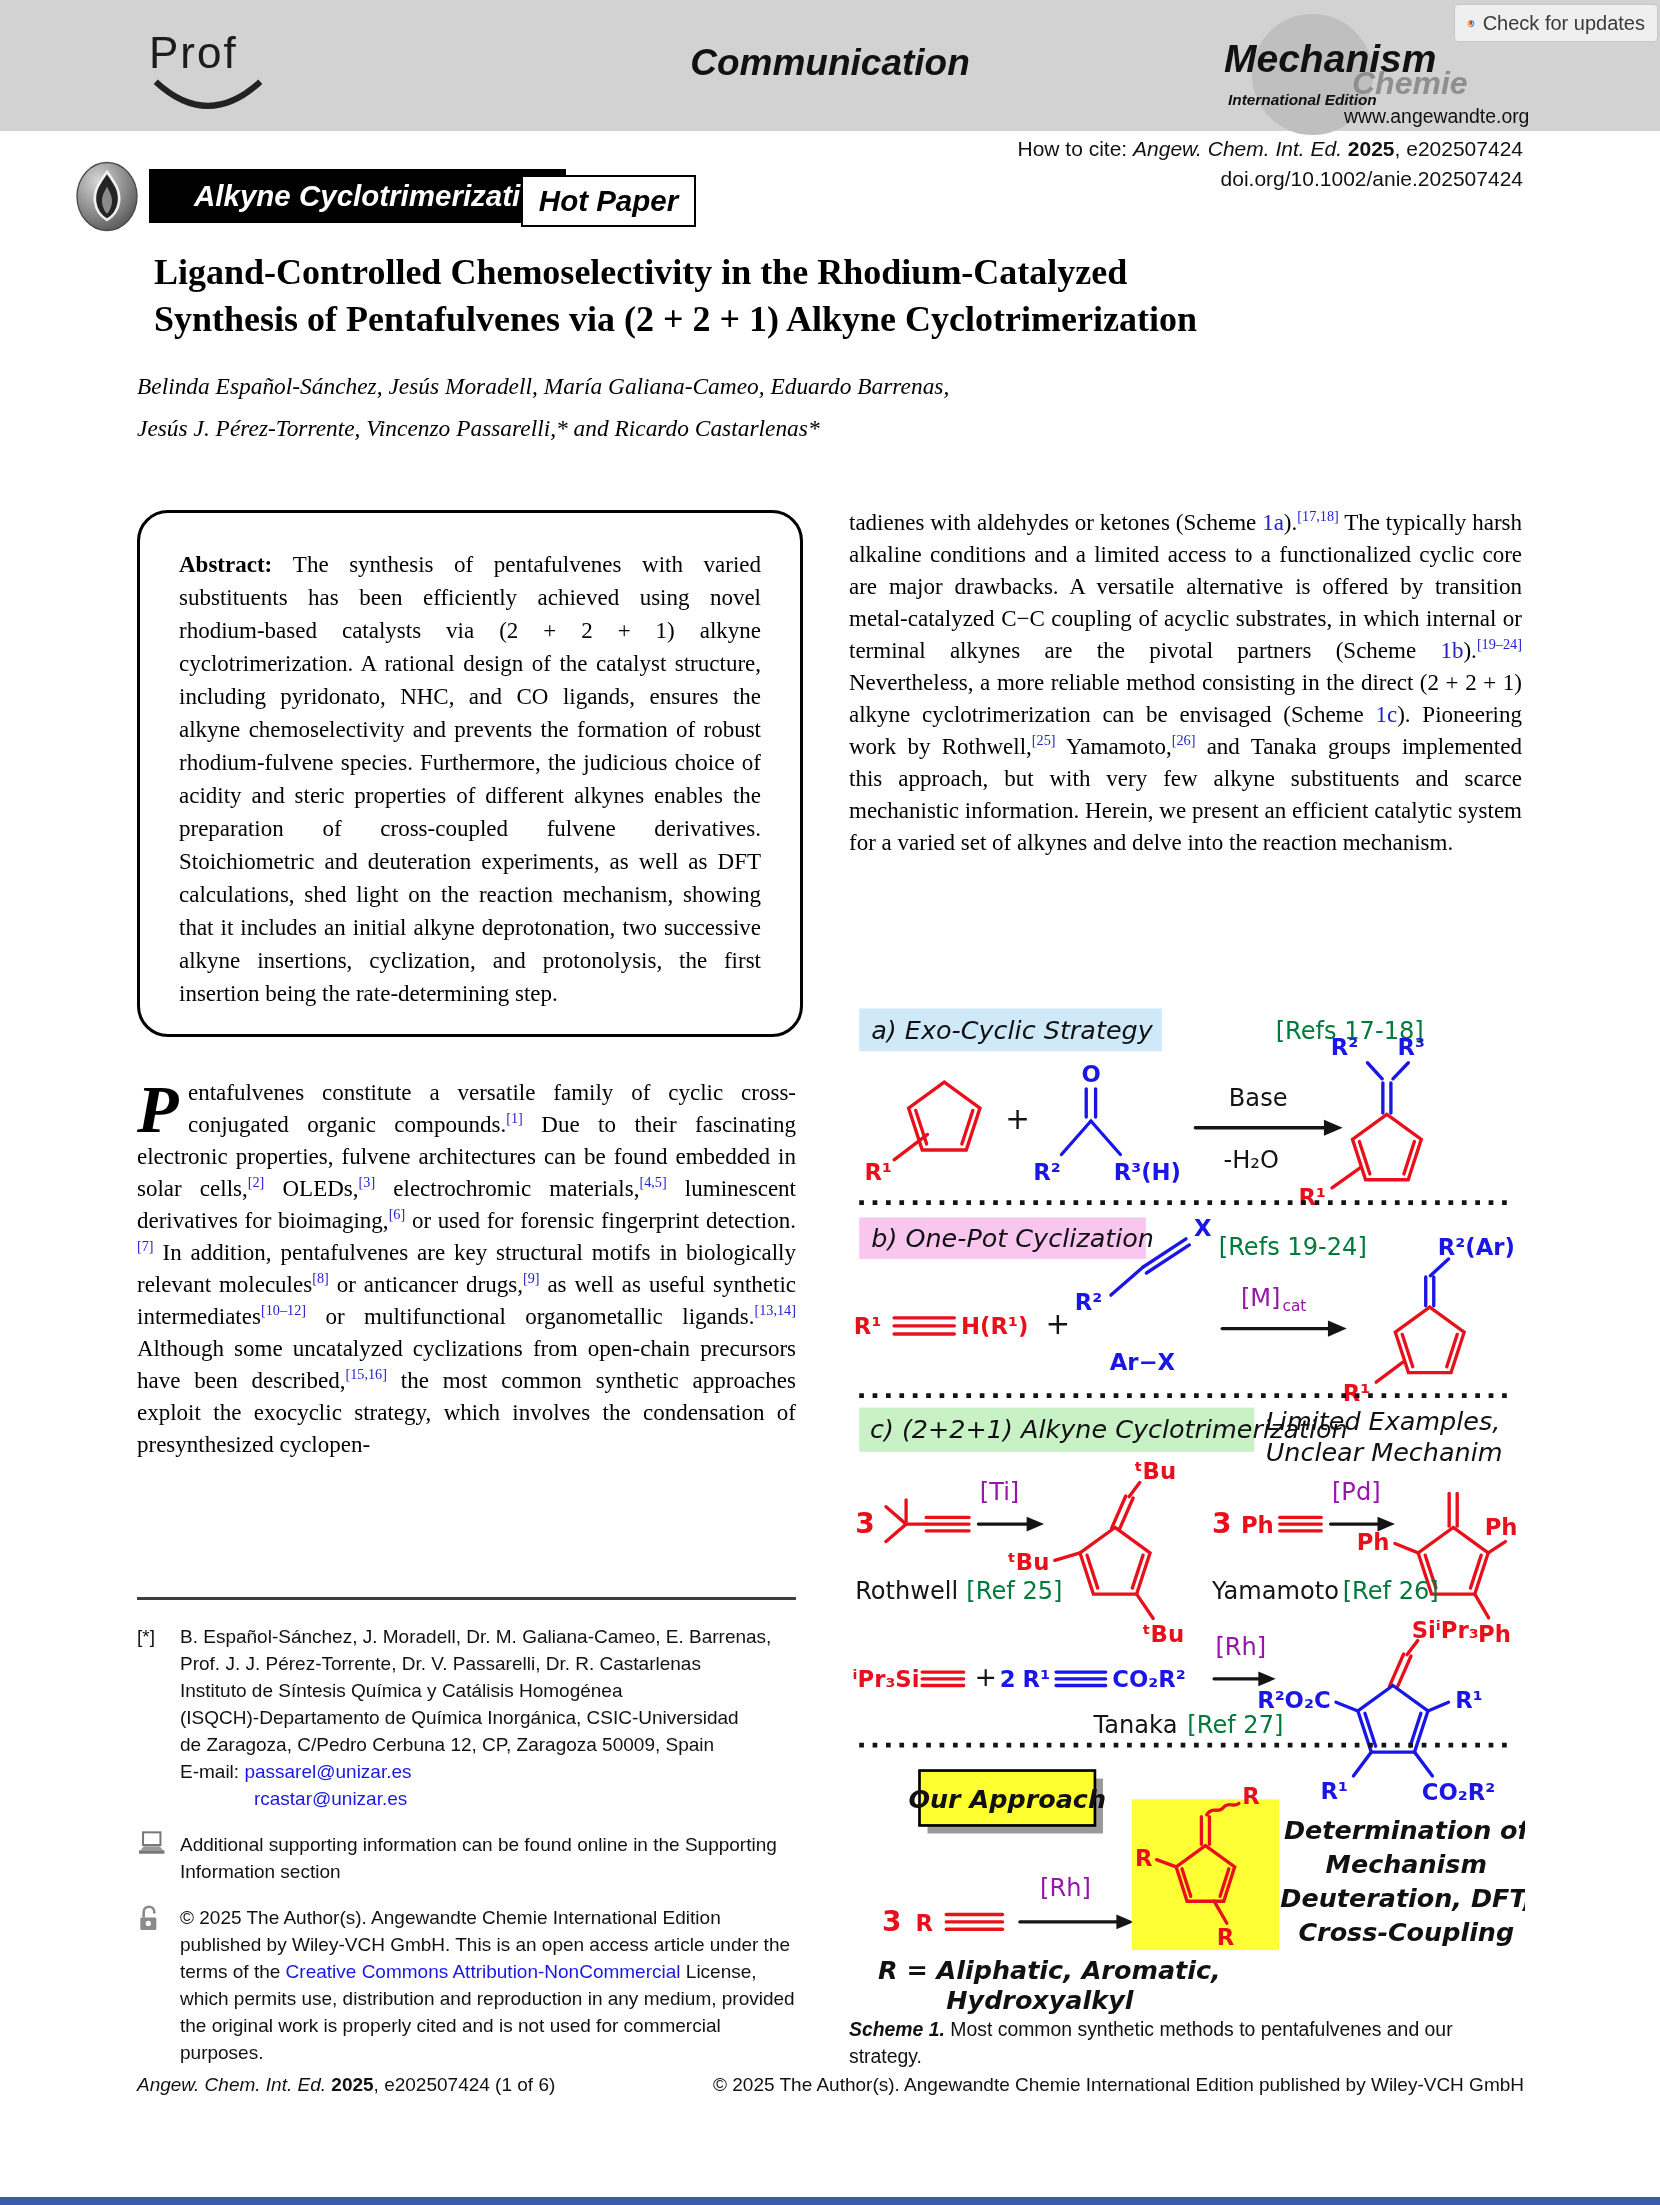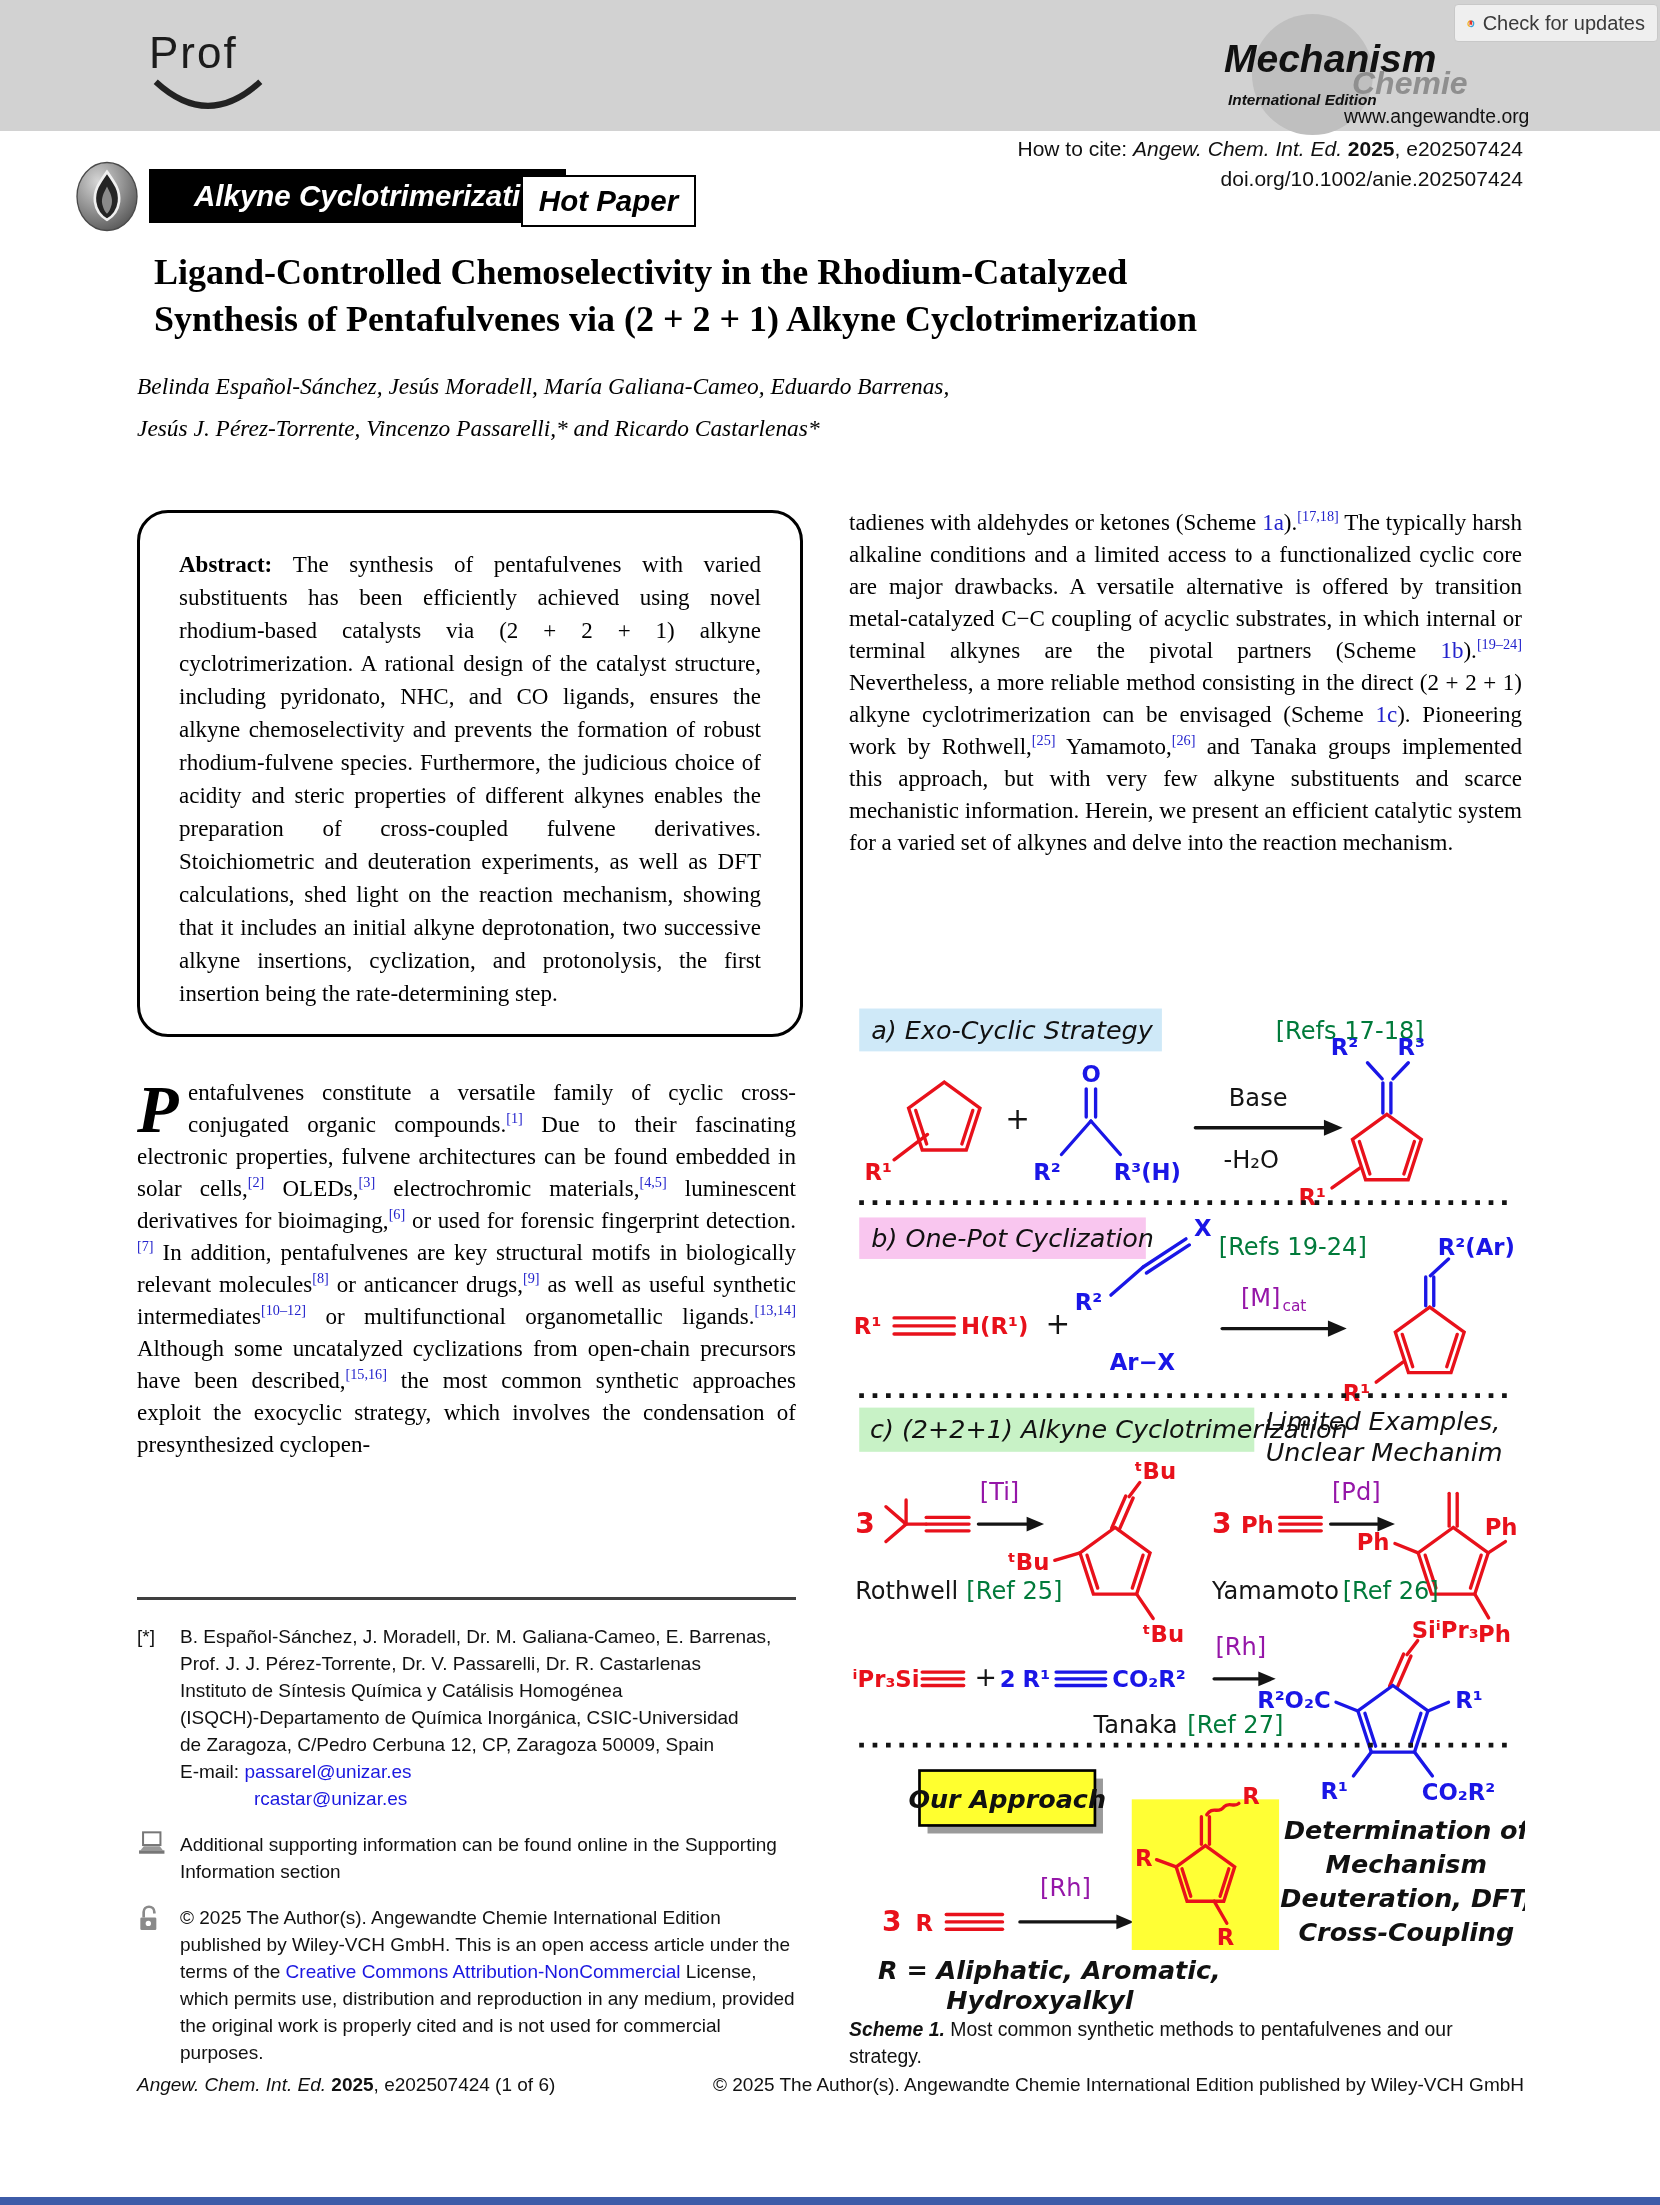--- a/index.html
+++ b/index.html
@@ -72,20 +72,21 @@
 
   <div class="abs band" style="left:0;top:0;width:1660px;height:131px;"></div>
 
   <div class="abs" style="left:149px;top:28px;width:134px;height:100px;">
     <div class="gdch-txt">Prof</div>
     <svg width="118" height="39" style="margin-top:1.3px;" viewBox="0 0 176 58">
       <path d="M10 4 Q88 76 166 4" fill="none" stroke="#222" stroke-width="9"></path>
     </svg>
   </div>
 
+  <div class="abs h-comm" style="left:0;top:42px;width:1660px;text-align:center;">Communication</div>
 
   <div class="abs" style="left:1185px;top:33px;width:362px;height:98px;">
     <div class="abs ang-circle" style="left:67px;top:-19px;width:121px;height:121px;"></div>
     <div class="abs ang-main" style="left:39px;top:4px;">Mechanism</div>
     <div class="abs ang-ed" style="left:43px;top:58px;">International Edition</div>
     <div class="abs ang-chemie" style="left:167px;top:32px;">Chemie</div>
     <div class="abs ang-www" style="left:159px;top:72px;">www.angewandte.org</div>
   </div>
 
   <div class="abs cfu" style="left:1454px;top:4px;width:178px;height:36px;">

